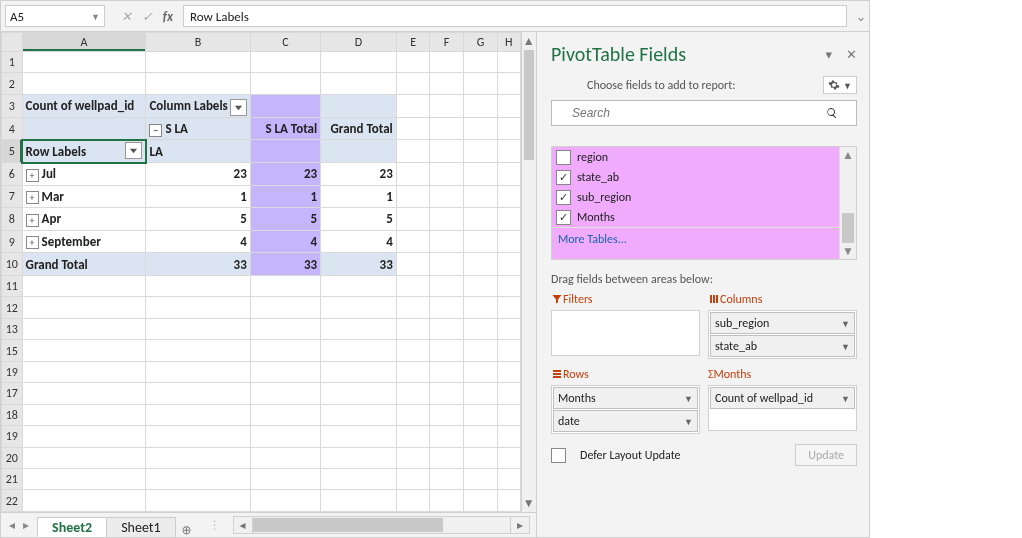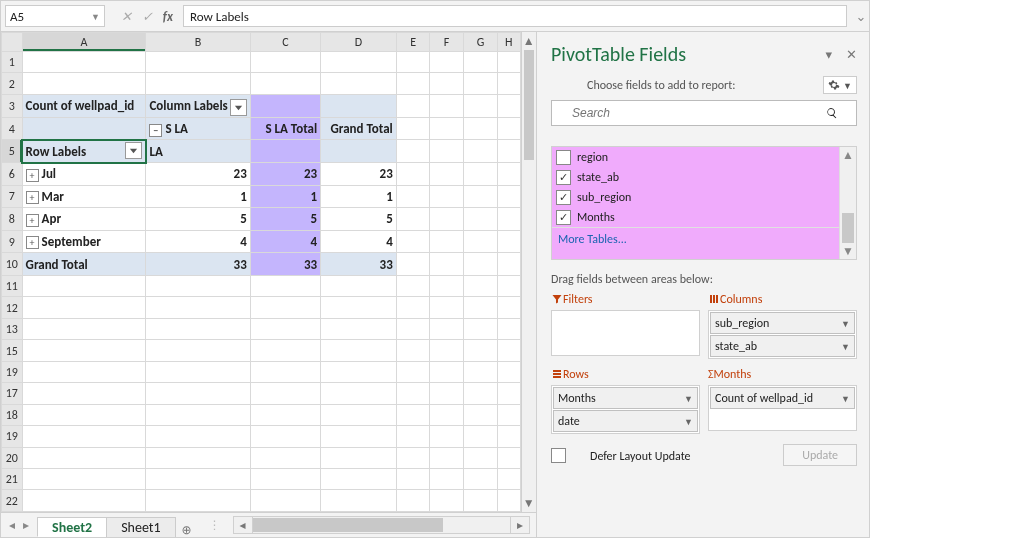--- a/index.html
+++ b/index.html
@@ -71,21 +71,21 @@
   .flscroll .a{height:16px;display:flex;align-items:center;justify-content:center;color:#888;}
   .flscroll .tr{flex:1;position:relative;} .flscroll .th{position:absolute;left:2px;right:2px;bottom:0;height:30px;background:#c8c8c8;}
   .draghint { color:#555; margin:12px 0 6px; }
   .areas { display:grid; grid-template-columns:1fr 1fr; grid-auto-rows:auto; gap:8px; }
   .area { }
   .area .at { display:flex; align-items:center; color:#c2410c; margin-bottom:4px; }
   .area .box { background:#fff; border:1px solid #d0d0d0; min-height:24px; }
   .pill { display:flex; align-items:center; justify-content:space-between; height:20px; padding:0 4px; border:1px solid #c0c0c0; background:#f0f0f0; margin:1px; font-size:12px; }
   .pill .cv{color:#666;font-size:9px;}
   .footer { display:flex; align-items:center; justify-content:space-between; margin-top:10px; }
-  .updbtn { border:1px solid #ccc; background:#f5f5f5; color:#aaa; padding:3px 18px; }
+  .updbtn { border:1px solid #ccc; background:#f5f5f5; color:#aaa; padding:3px 12px; }
   svg.ic{width:12px;height:12px;fill:currentColor;}
 </style>
 </head>
 <body>
 
 <div class="wrap">
 
   <div class="fbar">
     <div class="namebox">
       <span>A5</span>
@@ -508,21 +508,21 @@
             </div>
           <div class="box" style="min-height:44px">
             <div class="pill">
                 <span>Count of wellpad_id</span>
                 <span class="cv">▼</span>
               </div>
           </div>
         </div>
       </div>
       <div class="footer">
-        <label style="display:flex;align-items:flex-end;gap:24px;">
+        <label style="display:flex;align-items:center;gap:14px;">
           <span class="chk"></span>
           <span>Defer Layout Update</span>
         </label>
         <div class="updbtn">Update</div>
       </div>
     </div>
   </div>
 </div>
 
 </body></html>

